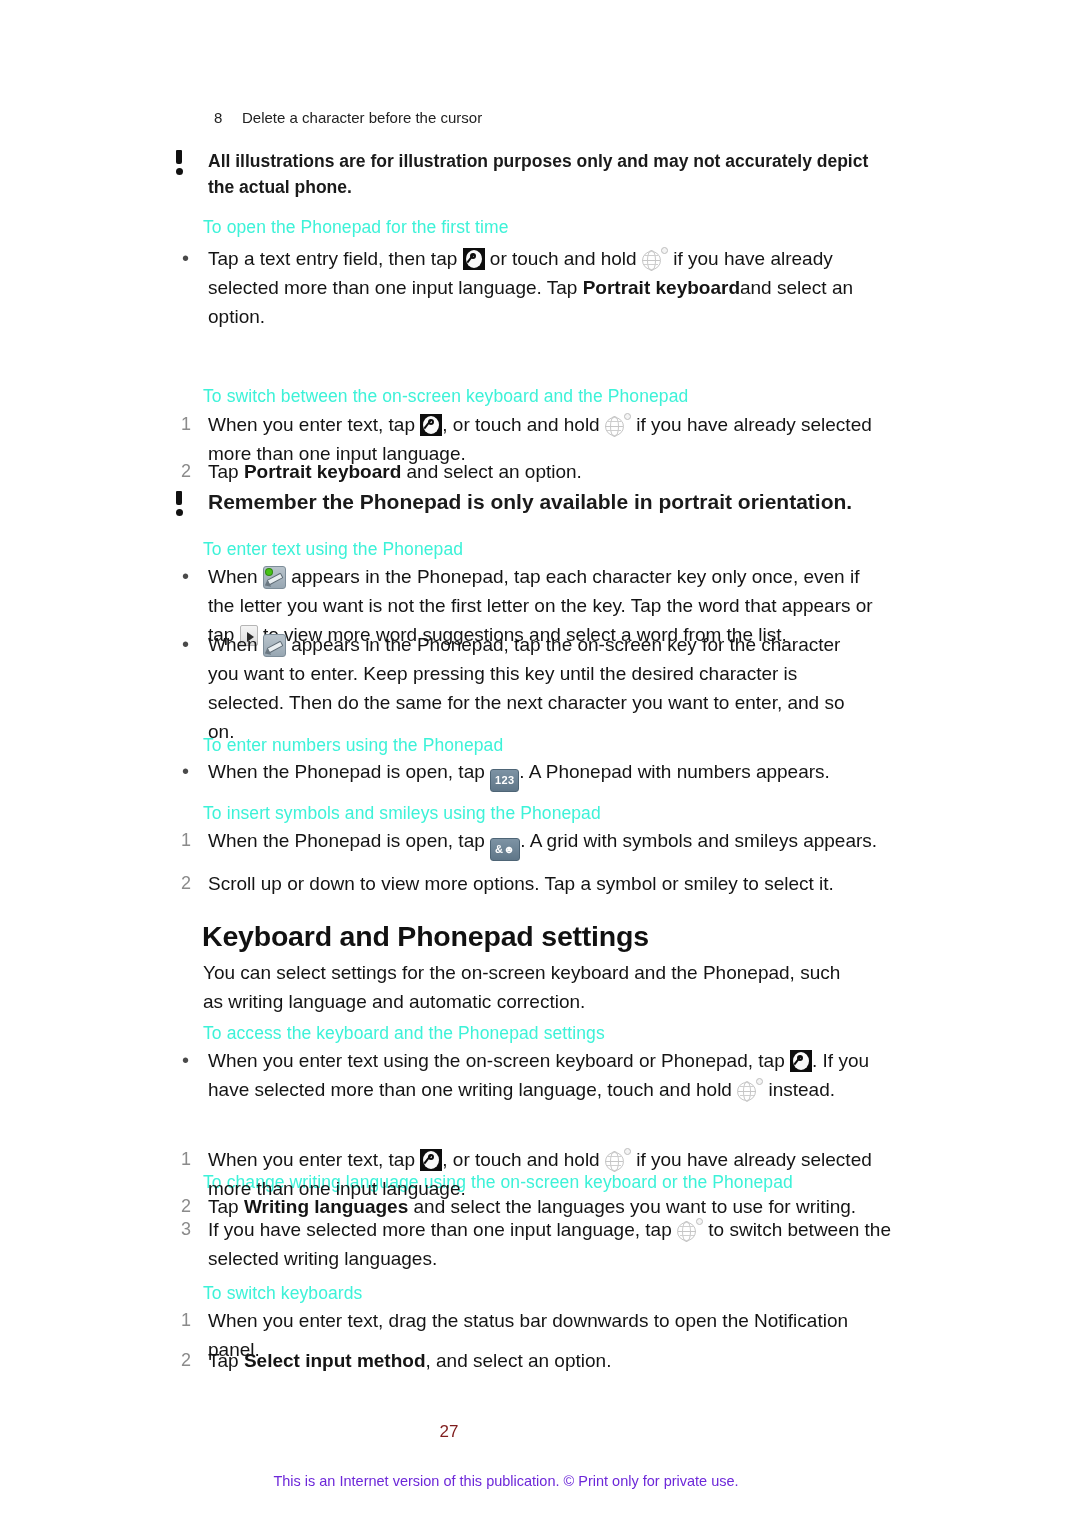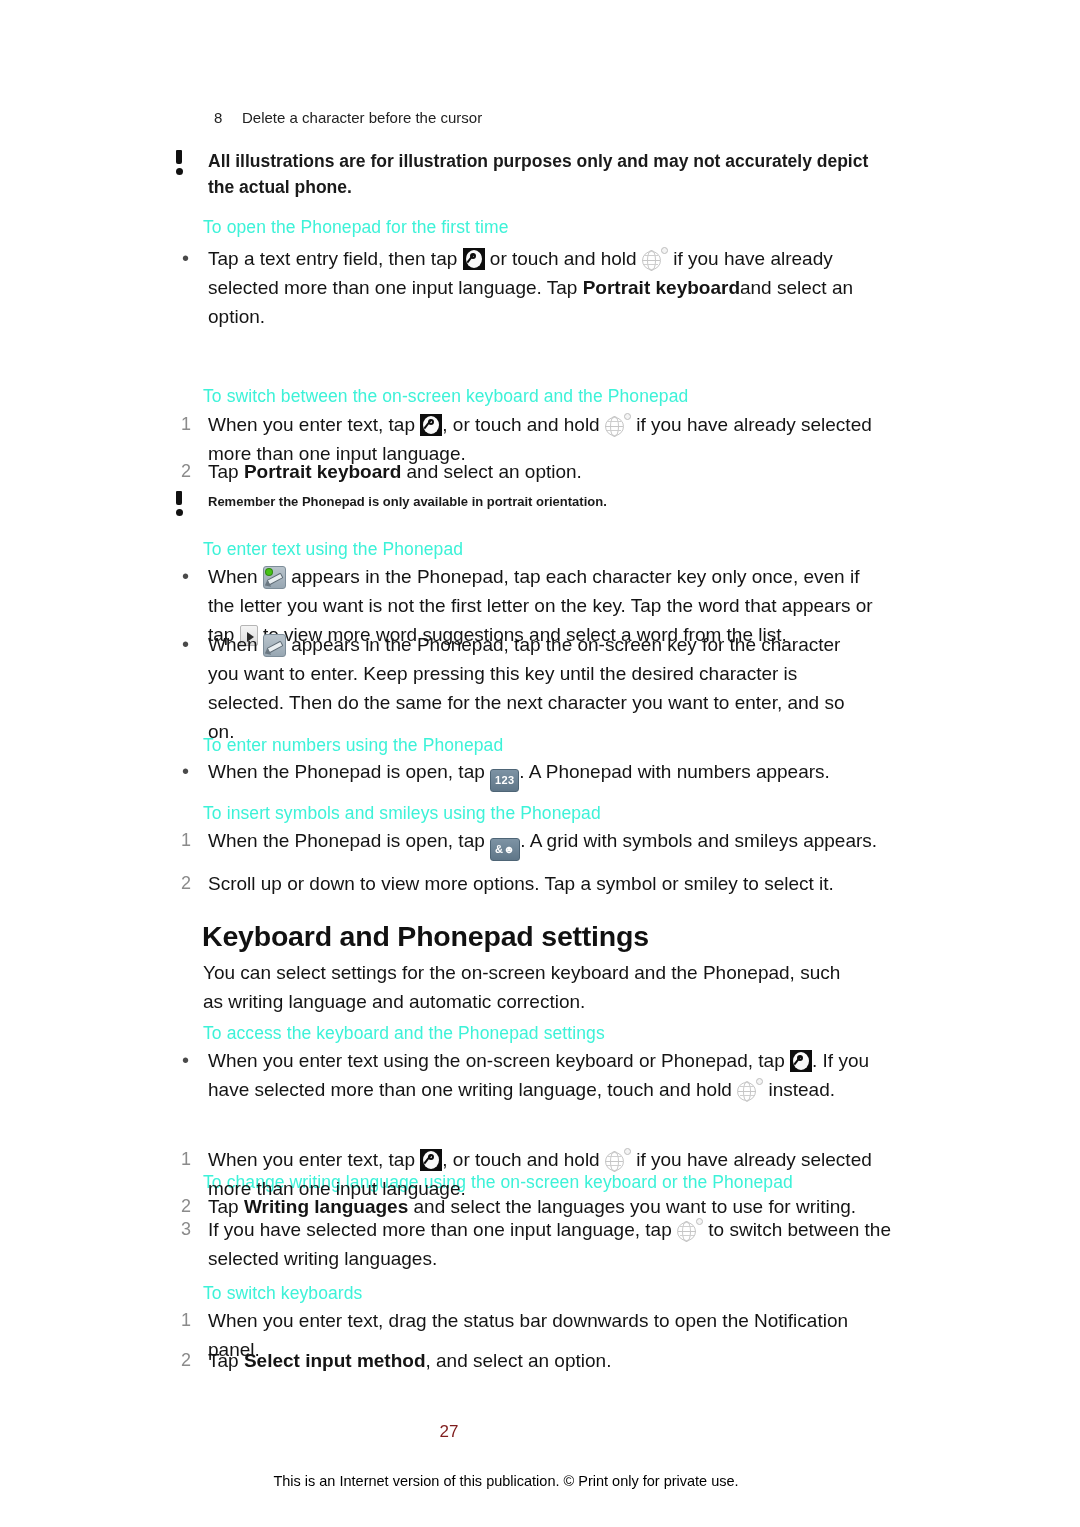--- a/index.html
+++ b/index.html
@@ -314,21 +314,21 @@
     width: 898px;
     text-align: center;
     font-size: 17px;
     color: #7f1d1d;
   }
   .footer-note {
     position: absolute;
     width: 1012px;
     text-align: center;
     font-size: 14.5px;
-    color: #000000;
+    color: #6d28d9;
   }
 </style>
 </head>
 <body>
 
 <div class="page">
 
   <div class="legend-row" style="left:214px; top:106px; width:700px;">
     <span class="legend-num">8</span>
     <span class="legend-text">Delete a character before the cursor</span>
@@ -374,21 +374,21 @@
       <span>Tap</span>
       <b>Portrait keyboard</b>
       <span>and select an option.</span>
     </span>
   </div>
 
   <div class="note" style="left:172px; top:489px; width:720px;">
     <span class="note-icon">
       <span class="ico-warning"><span class="bar"></span><span class="pt"></span></span>
     </span>
-    <span class="note-body" style="font-size:13px; line-height:25px;">Remember the Phonepad is only available in portrait orientation.</span>
+    <span class="note-body" style="font-size:21px; line-height:25px;">Remember the Phonepad is only available in portrait orientation.</span>
   </div>
 
   <div class="h2" style="left:203px; top:539px;">To enter text using the Phonepad</div>
 
   <div class="item" style="left:172px; top:562px; width:710px;">
     <span class="marker bullet">•</span>
     <span class="item-body">
       <span>When</span>
       <span class="ico ico-pencil-key"><span class="pencil"></span><span class="dot"></span></span>
       <span>appears in the Phonepad, tap each character key only once, even if the letter you want is not the first letter on the key. Tap the word that appears or tap</span>

